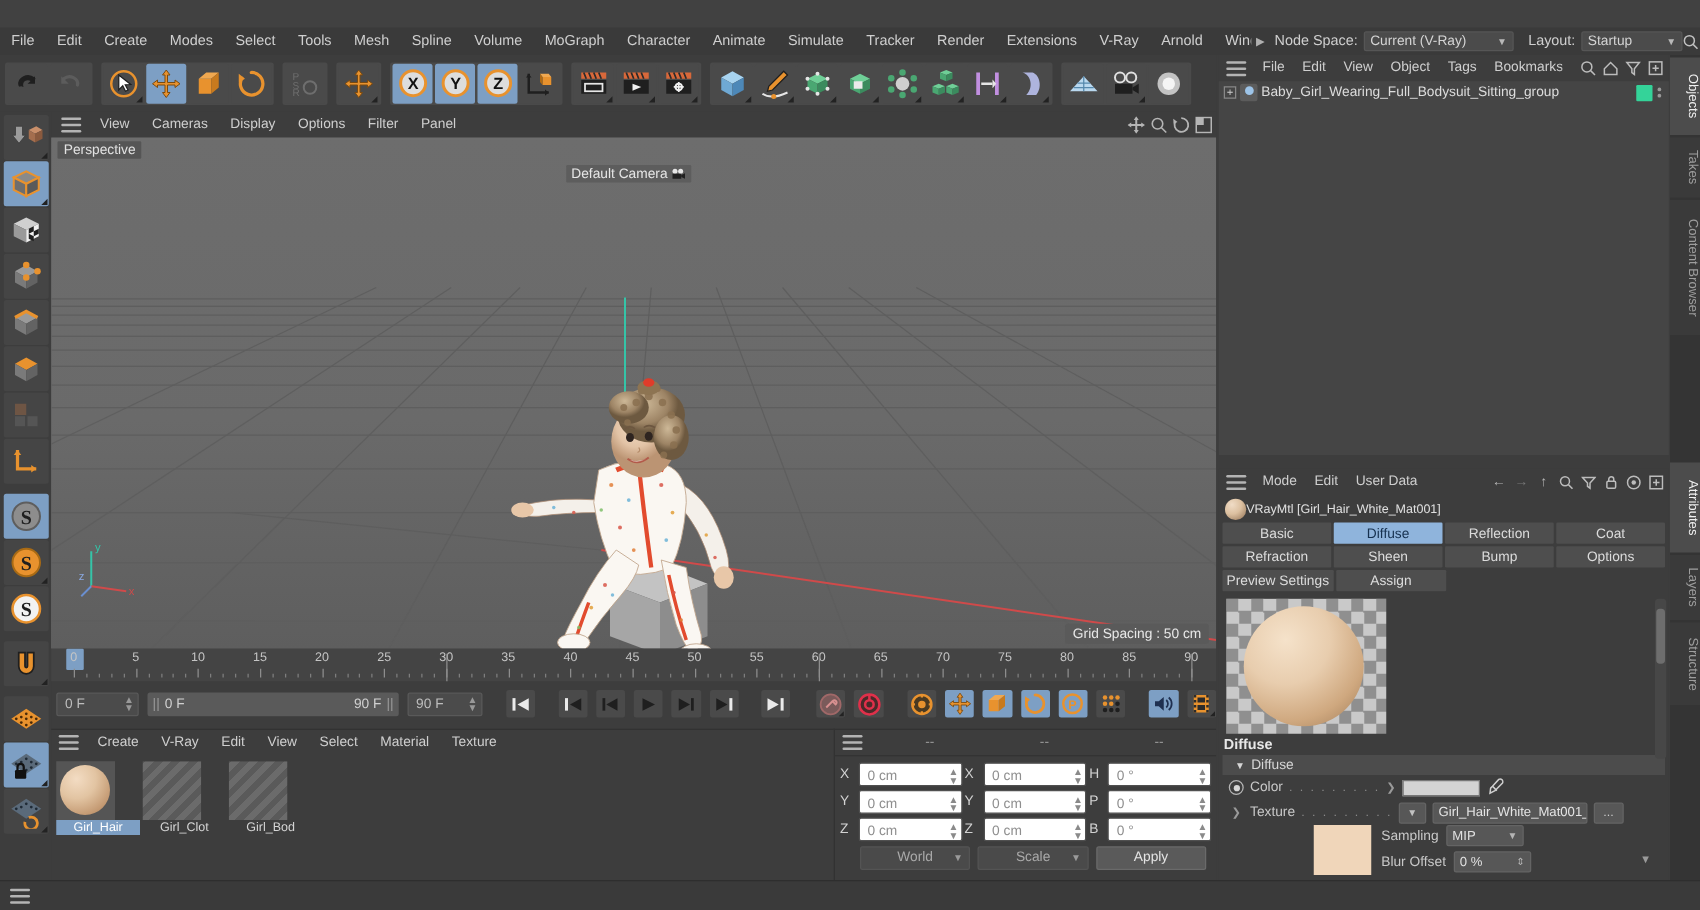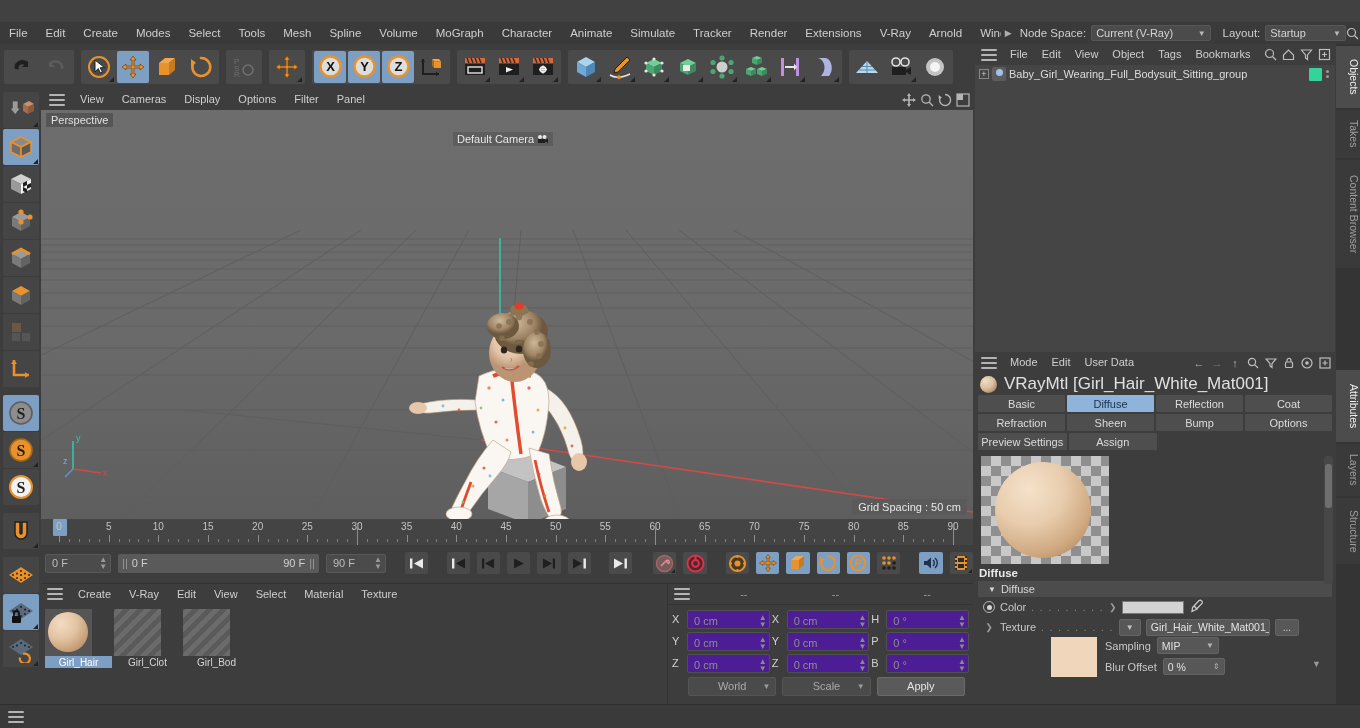--- a/index.html
+++ b/index.html
@@ -146,21 +146,21 @@
   }
 
   
   .coords{ position:absolute; left:667px; top:583px; width:306px; height:121px; background:#3d3d3d; border-left:1px solid #323232; border-top:1px solid #323232;}
   .coord-hdr{ height:21px; display:flex; align-items:center; padding-left:6px; font-size:11px; color:#9a9a9a; border-bottom:1px solid #333;}
   .coord-hdr span{ flex:1; text-align:center;}
   .coord-rows{ padding:3px 4px 0 4px;}
   .crow{ display:flex; align-items:center; height:22px; gap:2px;}
   .clabel{ width:13px; font-size:11px; color:#d2d2d2; text-align:left;}
   .cfield{
-    flex:1; height:19px; background:#4c1d95; border:1px solid #505050; border-radius:2px;
+    flex:1; height:19px; background:#ffffff; border:1px solid #505050; border-radius:2px;
     display:flex; align-items:center; padding:4px 2px 0 6px; font-size:11px; color:#8e8e8e;
   }
   .cfield .sp{ margin-left:auto; font-size:8px; color:#8a8a8a; line-height:7px; text-align:center;}
   .crow-btm{ display:flex; align-items:center; height:22px; gap:6px; padding:2px 4px 0 16px;}
   .cselect{
     flex:1; height:19px; background:#4a4a4a; border:1px solid #545454; border-radius:2px;
     display:flex; align-items:center; justify-content:center; font-size:11px; color:#a9a9a9; position:relative;
   }
   .cselect .carr{ position:absolute; right:5px; font-size:8px; color:#9a9a9a;}
   .applybtn{
@@ -186,26 +186,26 @@
   .om-body{ position:absolute; left:0; top:21px; right:0; bottom:0; background:#454545;}
   .om-row{ display:flex; align-items:center; height:18px; padding-left:4px; gap:3px; font-size:11px; color:#dcdcdc;}
   .om-expand{ width:10px; height:10px; border:1px solid #888; display:flex; align-items:center; justify-content:center; font-size:9px; line-height:8px; color:#ccc;}
   .om-objicon{ width:14px; height:14px; border-radius:2px; background:#5c5c5c; position:relative;}
   .om-objicon::after{ content:""; position:absolute; left:4px; top:2px; width:7px; height:7px; border-radius:50%; background:#9dc4e8;}
   .om-tags{ margin-left:auto; display:flex; align-items:center; gap:4px; padding-right:6px;}
   .om-greentag{ width:13px; height:13px; background:#34d399; border-radius:1px;}
   .om-dots{ display:flex; flex-direction:column; gap:2px;}
   .om-dots i{ width:3px; height:3px; border-radius:50%; background:#9a9a9a; display:block;}
 
-  .attrpanel{ position:absolute; left:2px; top:308px; width:360px; height:336px; background:#3d3d3d;}
+  .attrpanel{ position:absolute; left:2px; top:331px; width:360px; height:336px; background:#3d3d3d;}
   .ap-menu{ height:21px; display:flex; align-items:center; padding-left:2px;}
   .ap-menu .menu-item{ height:21px; line-height:21px; font-size:11px; padding:0 7px;}
   .ap-icons{ margin-left:auto; display:flex; gap:4px; padding-right:3px; align-items:center;}
   .ap-icons div{ width:14px; height:14px; display:flex; align-items:center; justify-content:center; color:#b5b5b5;}
-  .ap-title{ height:22px; display:flex; align-items:center; gap:7px; padding-left:5px; font-size:17px; color:#e0e0e0;}
+  .ap-title{ height:22px; display:flex; align-items:center; gap:0; padding-left:5px; font-size:10px; color:#e0e0e0;}
   .ap-titleico{ width:17px; height:17px; border-radius:50%; background: radial-gradient(circle at 33% 28%, #f0dcc6 0%, #dcc0a0 45%, #8f6f52 100%);}
   .tabrow{ display:flex; gap:2px; padding:0 3px 2px 3px;}
   .mtab{
     flex:1; height:17px; background:#4e4e4e; display:flex; align-items:center; justify-content:center;
     font-size:11px; color:#dcdcdc; border-radius:1px;
   }
   .mtab.active{ background:#8fb4dc; color:#16314f;}
   .mtab.flexnone{ flex:none; width:25%; }
   .preview-area{ position:relative; padding:4px 6px 0 6px; }
   .preview-box{

